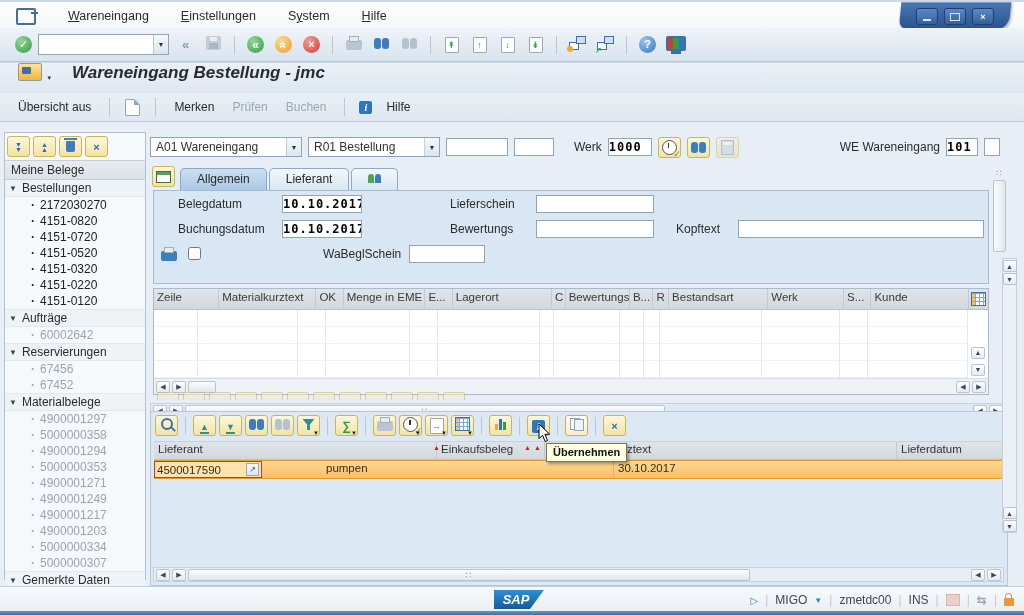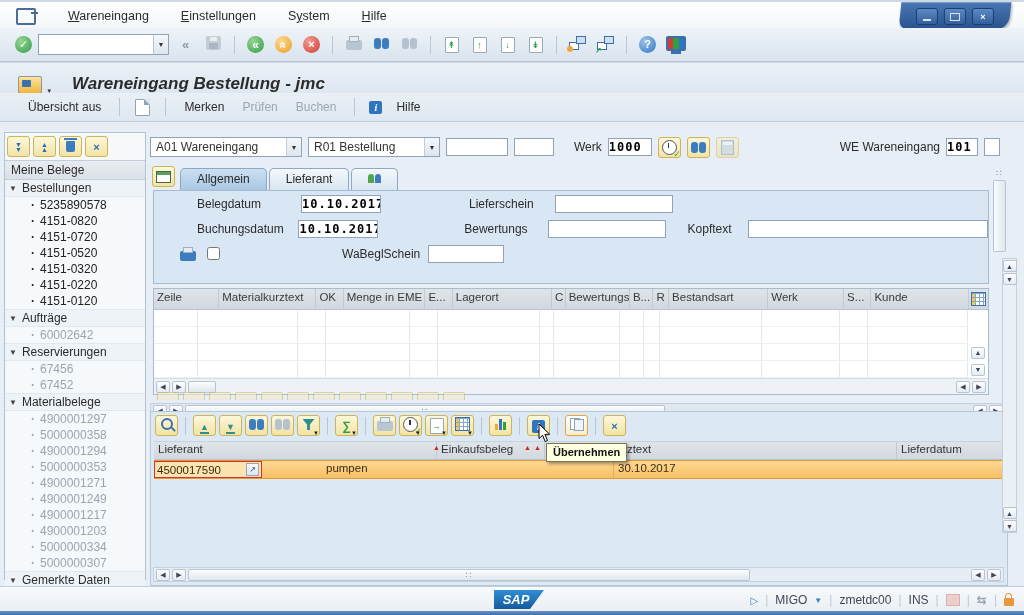--- a/index.html
+++ b/index.html
@@ -54,28 +54,28 @@
   .wins{position:relative;width:17px;height:14px;display:inline-block;}
   .wins i{position:absolute;width:10px;height:8px;border:1px solid #3c70ad;background:#fff;box-sizing:border-box;}
   .wins i:first-child{left:0;bottom:0;} .wins i+i{right:0;top:0;background:#cfe0f0;}
   .wins b{position:absolute;left:-2px;bottom:-2px;width:6px;height:6px;background:#f2a63a;border-radius:50%;}
   .wins b.arr{background:none;color:#2f9e44;font-size:8px;font-weight:bold;}
   .monitor{width:16px;height:11px;border:2px solid #3c70ad;border-radius:2px;position:relative;display:inline-block;
     background:linear-gradient(90deg,#d23b33 0 33%,#2f9e44 33% 66%,#2f76c0 66%);}
   .monitor::after{content:"";position:absolute;left:3px;right:3px;bottom:-5px;height:3px;background:#3c70ad;}
   
   #titlebar{position:absolute;left:0;top:62px;width:1024px;height:31px;background:linear-gradient(#eaf0f6,#dde7f0);
-    display:flex;align-items:flex-end;border-top:1px solid #cdd8e3;}
+    display:flex;align-items:flex-start;border-top:1px solid #cdd8e3;}
   .titleicon{width:22px;height:16px;margin-left:18px;background:linear-gradient(#fce49a,#f0b63c);border:1px solid #8a98a8;
     border-radius:2px;position:relative;}
   .titleicon::before{content:"";position:absolute;left:3px;top:3px;width:9px;height:7px;background:#3c70ad;border-radius:1px;}
   .titleicon::after{content:"▾";position:absolute;right:-10px;bottom:-2px;font-size:7px;color:#333;}
   #page-title{margin-left:30px;font-size:17px;font-weight:bold;font-style:italic;color:#2b2b2b;}
   #apptoolbar{position:absolute;left:0;top:93px;width:1024px;height:29px;background:linear-gradient(#e9eff5,#dfe8f0);
-    border-bottom:1px solid #bfccd9;display:flex;align-items:center;padding-left:24px;box-sizing:border-box;gap:10px;}
+    border-bottom:1px solid #bfccd9;display:flex;align-items:center;padding-left:14px;box-sizing:border-box;gap:10px;}
   .abtn{background:none;border:none;font-size:12px;color:#2b2b2b;padding:2px 4px;}
   .abtn.disabled{color:#9aa7b3;}
   .docicon{width:13px;height:15px;background:#fff;border:1px solid #8fa4b8;border-radius:1px;position:relative;display:inline-block;}
   .docicon::before{content:"";position:absolute;right:-1px;top:-1px;border:3px solid #dce5ee;border-left-color:#8fa4b8;border-bottom-color:#8fa4b8;}
   .infosq{width:13px;height:13px;background:#2f76c0;color:#fff;font-weight:bold;font-size:10px;display:inline-flex;
     align-items:center;justify-content:center;border-radius:2px;font-family:"Liberation Serif",serif;font-style:italic;}
   
   #work{position:absolute;left:0;top:122px;width:1024px;height:464px;background:#e7eef5;}
   
   #sidebar{position:absolute;left:4px;top:10px;width:142px;height:448px;background:#f5f9fc;border:1px solid #b3c2d1;box-sizing:border-box;}
@@ -117,21 +117,21 @@
   .winic{width:13px;height:10px;border:1.5px solid #3f6e41;position:relative;background:#fff;display:inline-block;}
   .winic::before{content:"";position:absolute;left:0;right:0;top:0;height:3px;background:#5ba05e;}
   #tabs{position:absolute;left:30px;top:46px;display:flex;align-items:flex-end;}
   .tab{padding:3px 16px 4px;border:1px solid #8fa9c4;border-bottom:none;border-radius:5px 5px 0 0;margin-right:2px;
     background:linear-gradient(#f3f8fc,#d9e6f2);color:#2b2b2b;}
   .tab.active{background:linear-gradient(#cbdff1,#aac8e5);font-weight:normal;}
   .partners{display:inline-flex;gap:1px;}
   .pp{width:6px;height:9px;border-radius:3px 3px 0 0;display:inline-block;}
   .pp.g{background:#4ca64c;} .pp.b{background:#3c7dc0;}
   #hdr-panel{position:absolute;left:3px;top:68px;width:836px;height:94px;background:#d9e7f4;border:1px solid #a8bccf;box-sizing:border-box;}
-  .hrow{display:flex;align-items:center;height:25px;padding-left:24px;margin-left:19px;}
+  .hrow{display:flex;align-items:center;height:25px;padding-left:24px;}
   .hl{display:inline-block;}
   
   #itable{position:absolute;left:3px;top:166px;width:836px;background:#fff;border:1px solid #a8bccf;box-sizing:border-box;}
   .irow{display:flex;height:17px;}
   .irow.head{height:20px;background:linear-gradient(#dfe4e9,#d2d8df);border-bottom:1px solid #b9c3cd;}
   .icell{border-right:1px solid #e3e8ed;box-sizing:border-box;padding:2px 3px;font-size:11.5px;color:#3a3a3a;
     white-space:nowrap;overflow:hidden;}
   .irow.head .icell{border-right:1px solid #c2cad3;}
   .irow:not(.head) .icell{border-bottom:1px solid #eef1f4;}
   .cfgcell{width:20px;display:flex;align-items:center;justify-content:center;}
@@ -360,21 +360,21 @@
             <span><span class="xblue">×</span></span>
           </button>
         </div>
       <div id="sb-title">Meine Belege</div>
       <div id="sb-tree">
           <div class="sb-sec">
             <div class="sb-sechead">
               <span class="tri">▼</span>
               <span>Bestellungen</span>
             </div>
-            <div class="sb-item">5235890578</div>
+            <div class="sb-item">2172030270</div>
             <div class="sb-item">4151-0820</div>
             <div class="sb-item">4151-0720</div>
             <div class="sb-item">4151-0520</div>
             <div class="sb-item">4151-0320</div>
             <div class="sb-item">4151-0220</div>
             <div class="sb-item">4151-0120</div>
           </div>
           <div class="sb-sec">
             <div class="sb-sechead">
               <span class="tri">▼</span>

